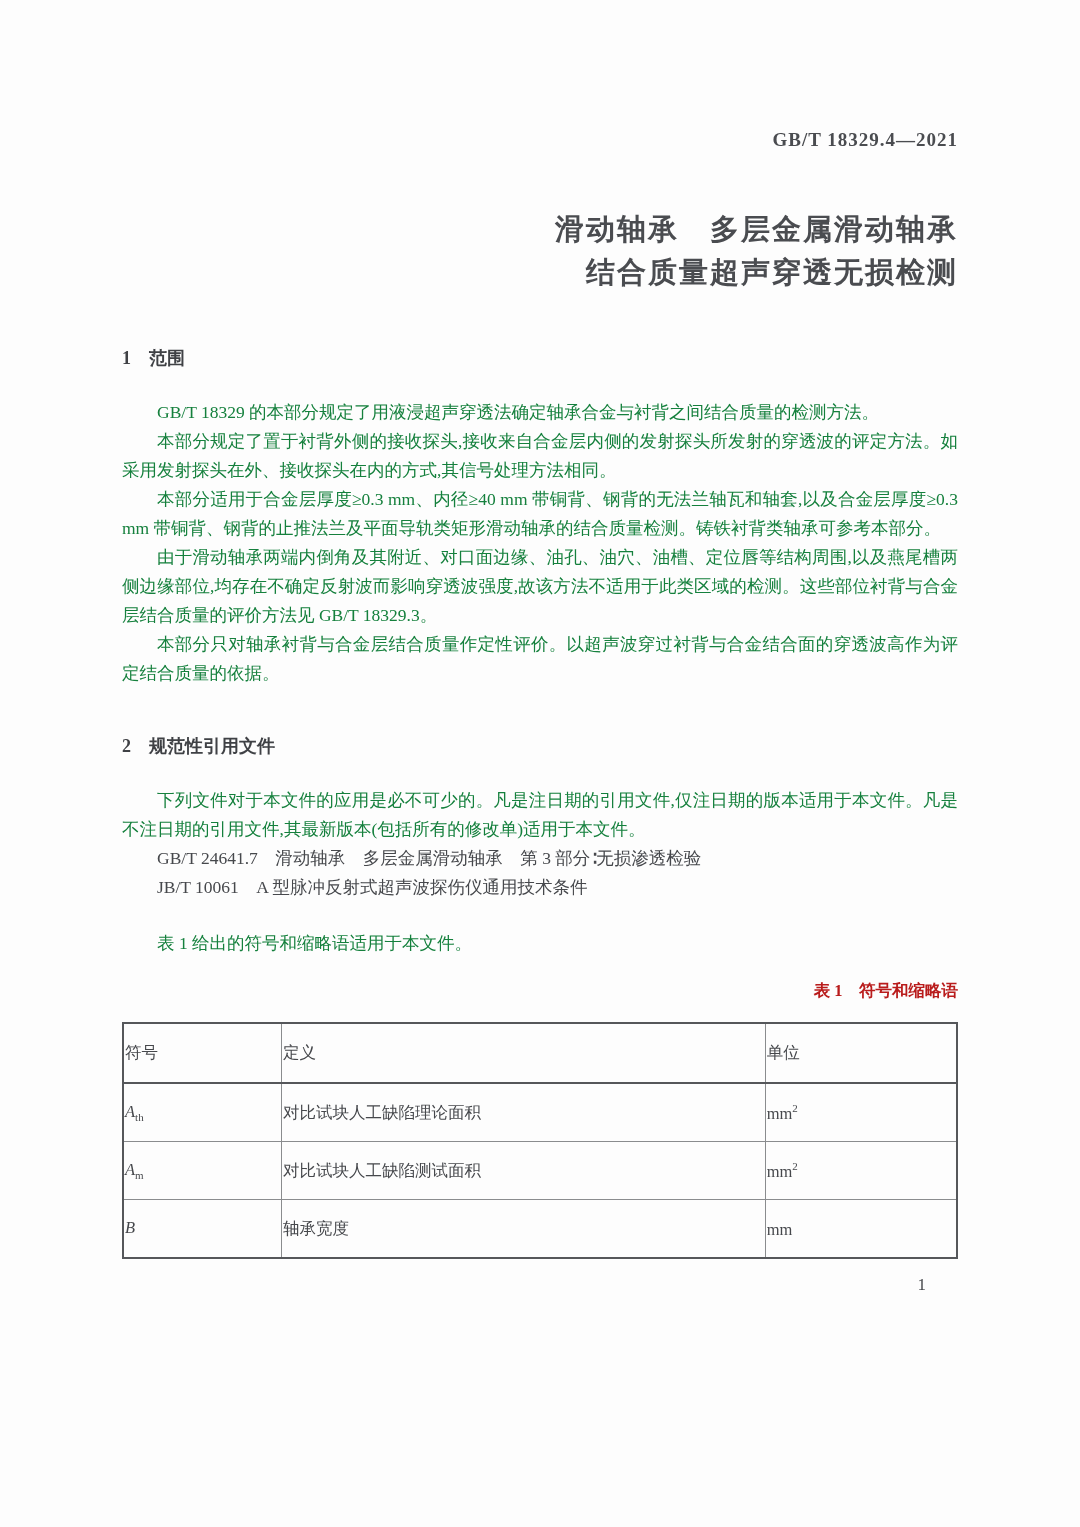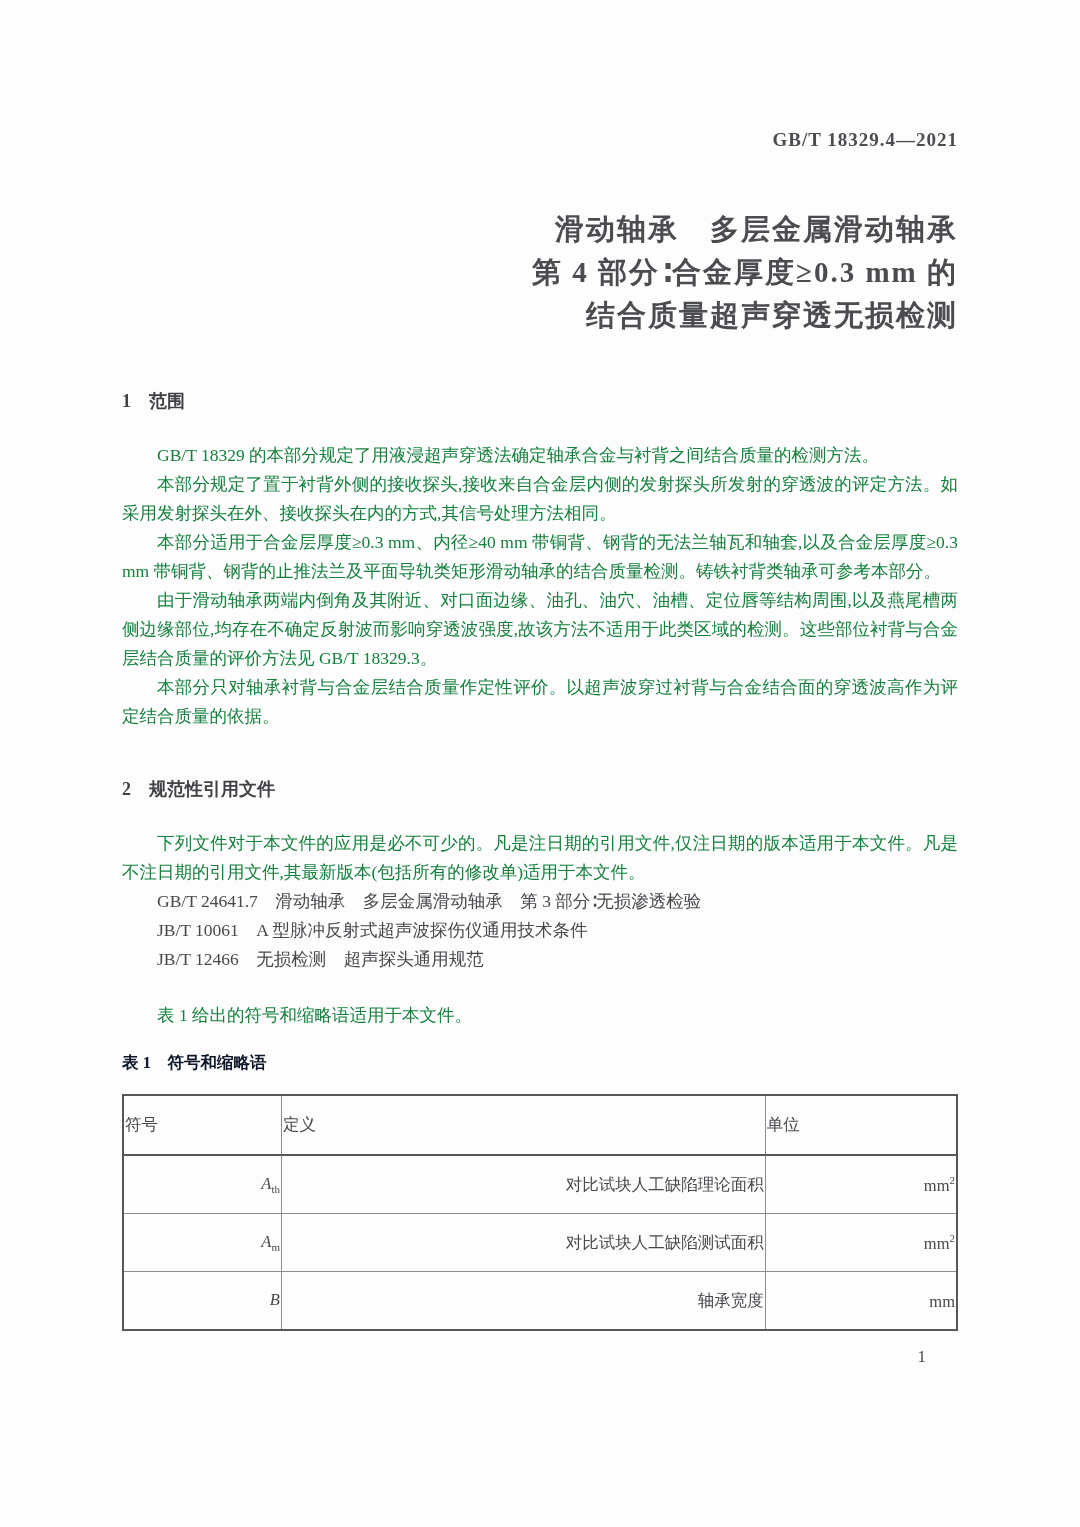--- a/index.html
+++ b/index.html
@@ -59,25 +59,25 @@
     list-style: none;
   }
   .ref-list li {
     font-size: 17.5px;
     line-height: 29px;
     padding-left: 2em;
     color: #46484c;
   }
   .table-caption {
     margin-top: 22px;
-    text-align: left;
+    text-align: right;
     font-size: 16.5px;
     font-weight: 700;
     line-height: 22px;
-    color: #0f172a;
+    color: #b91c1c;
   }
   table.symbols {
     margin-top: 20px;
     width: 100%;
     border-collapse: collapse;
     table-layout: fixed;
     font-size: 16.5px;
     color: #46484c;
     border: 2px solid #55575a;
   }
@@ -88,21 +88,21 @@
     font-weight: 400;
     height: 56px;
     text-align: left;
     vertical-align: middle;
     border-left: 1px solid #8a8c8e;
     border-right: 1px solid #8a8c8e;
     border-bottom: 2px solid #55575a;
   }
   table.symbols td {
     height: 55px;
-    text-align: right;
+    text-align: left;
     vertical-align: middle;
     border: 1px solid #8a8c8e;
   }
   table.symbols th:first-child, table.symbols td:first-child { border-left: none; }
   table.symbols th:last-child, table.symbols td:last-child { border-right: none; }
   table.symbols tr:last-child td { border-bottom: none; }
   .sym-base { font-style: italic; font-family: "Liberation Serif", "DejaVu Serif", serif; }
   td sub { font-size: 11px; }
   td sup { font-size: 11px; }
   .page-number {
@@ -116,40 +116,38 @@
 </style>
 </head>
 <body>
 
 <div class="page">
 
   <div class="doc-number">GB/T 18329.4—2021</div>
 
   <div class="doc-title">
     <div>滑动轴承　多层金属滑动轴承</div>
-    <div>第 4 部分∶合金厚度≥0.3 mm 的</div>
     <div>结合质量超声穿透无损检测</div>
   </div>
 
   <div class="sec-heading">1　范围</div>
   <div class="body-block">
     <p class="para">GB/T 18329 的本部分规定了用液浸超声穿透法确定轴承合金与衬背之间结合质量的检测方法。</p>
     <p class="para">本部分规定了置于衬背外侧的接收探头,接收来自合金层内侧的发射探头所发射的穿透波的评定方法。如采用发射探头在外、接收探头在内的方式,其信号处理方法相同。</p>
     <p class="para">本部分适用于合金层厚度≥0.3 mm、内径≥40 mm 带铜背、钢背的无法兰轴瓦和轴套,以及合金层厚度≥0.3 mm 带铜背、钢背的止推法兰及平面导轨类矩形滑动轴承的结合质量检测。铸铁衬背类轴承可参考本部分。</p>
     <p class="para">由于滑动轴承两端内倒角及其附近、对口面边缘、油孔、油穴、油槽、定位唇等结构周围,以及燕尾槽两侧边缘部位,均存在不确定反射波而影响穿透波强度,故该方法不适用于此类区域的检测。这些部位衬背与合金层结合质量的评价方法见 GB/T 18329.3。</p>
     <p class="para">本部分只对轴承衬背与合金层结合质量作定性评价。以超声波穿过衬背与合金结合面的穿透波高作为评定结合质量的依据。</p>
   </div>
 
   <div class="sec-heading tight">2　规范性引用文件</div>
   <div class="body-block">
     <p class="para">下列文件对于本文件的应用是必不可少的。凡是注日期的引用文件,仅注日期的版本适用于本文件。凡是不注日期的引用文件,其最新版本(包括所有的修改单)适用于本文件。</p>
     <ul class="ref-list">
       <li>GB/T 24641.7　滑动轴承　多层金属滑动轴承　第 3 部分∶无损渗透检验</li>
       <li>JB/T 10061　A 型脉冲反射式超声波探伤仪通用技术条件</li>
-      <li>JB/T 12466　无损检测　超声探头通用规范</li>
     </ul>
   </div>
 
   <div class="body-block">
     <p class="para">表 1 给出的符号和缩略语适用于本文件。</p>
   </div>
 
   <div class="table-caption">表 1　符号和缩略语</div>
 
   <table class="symbols">

